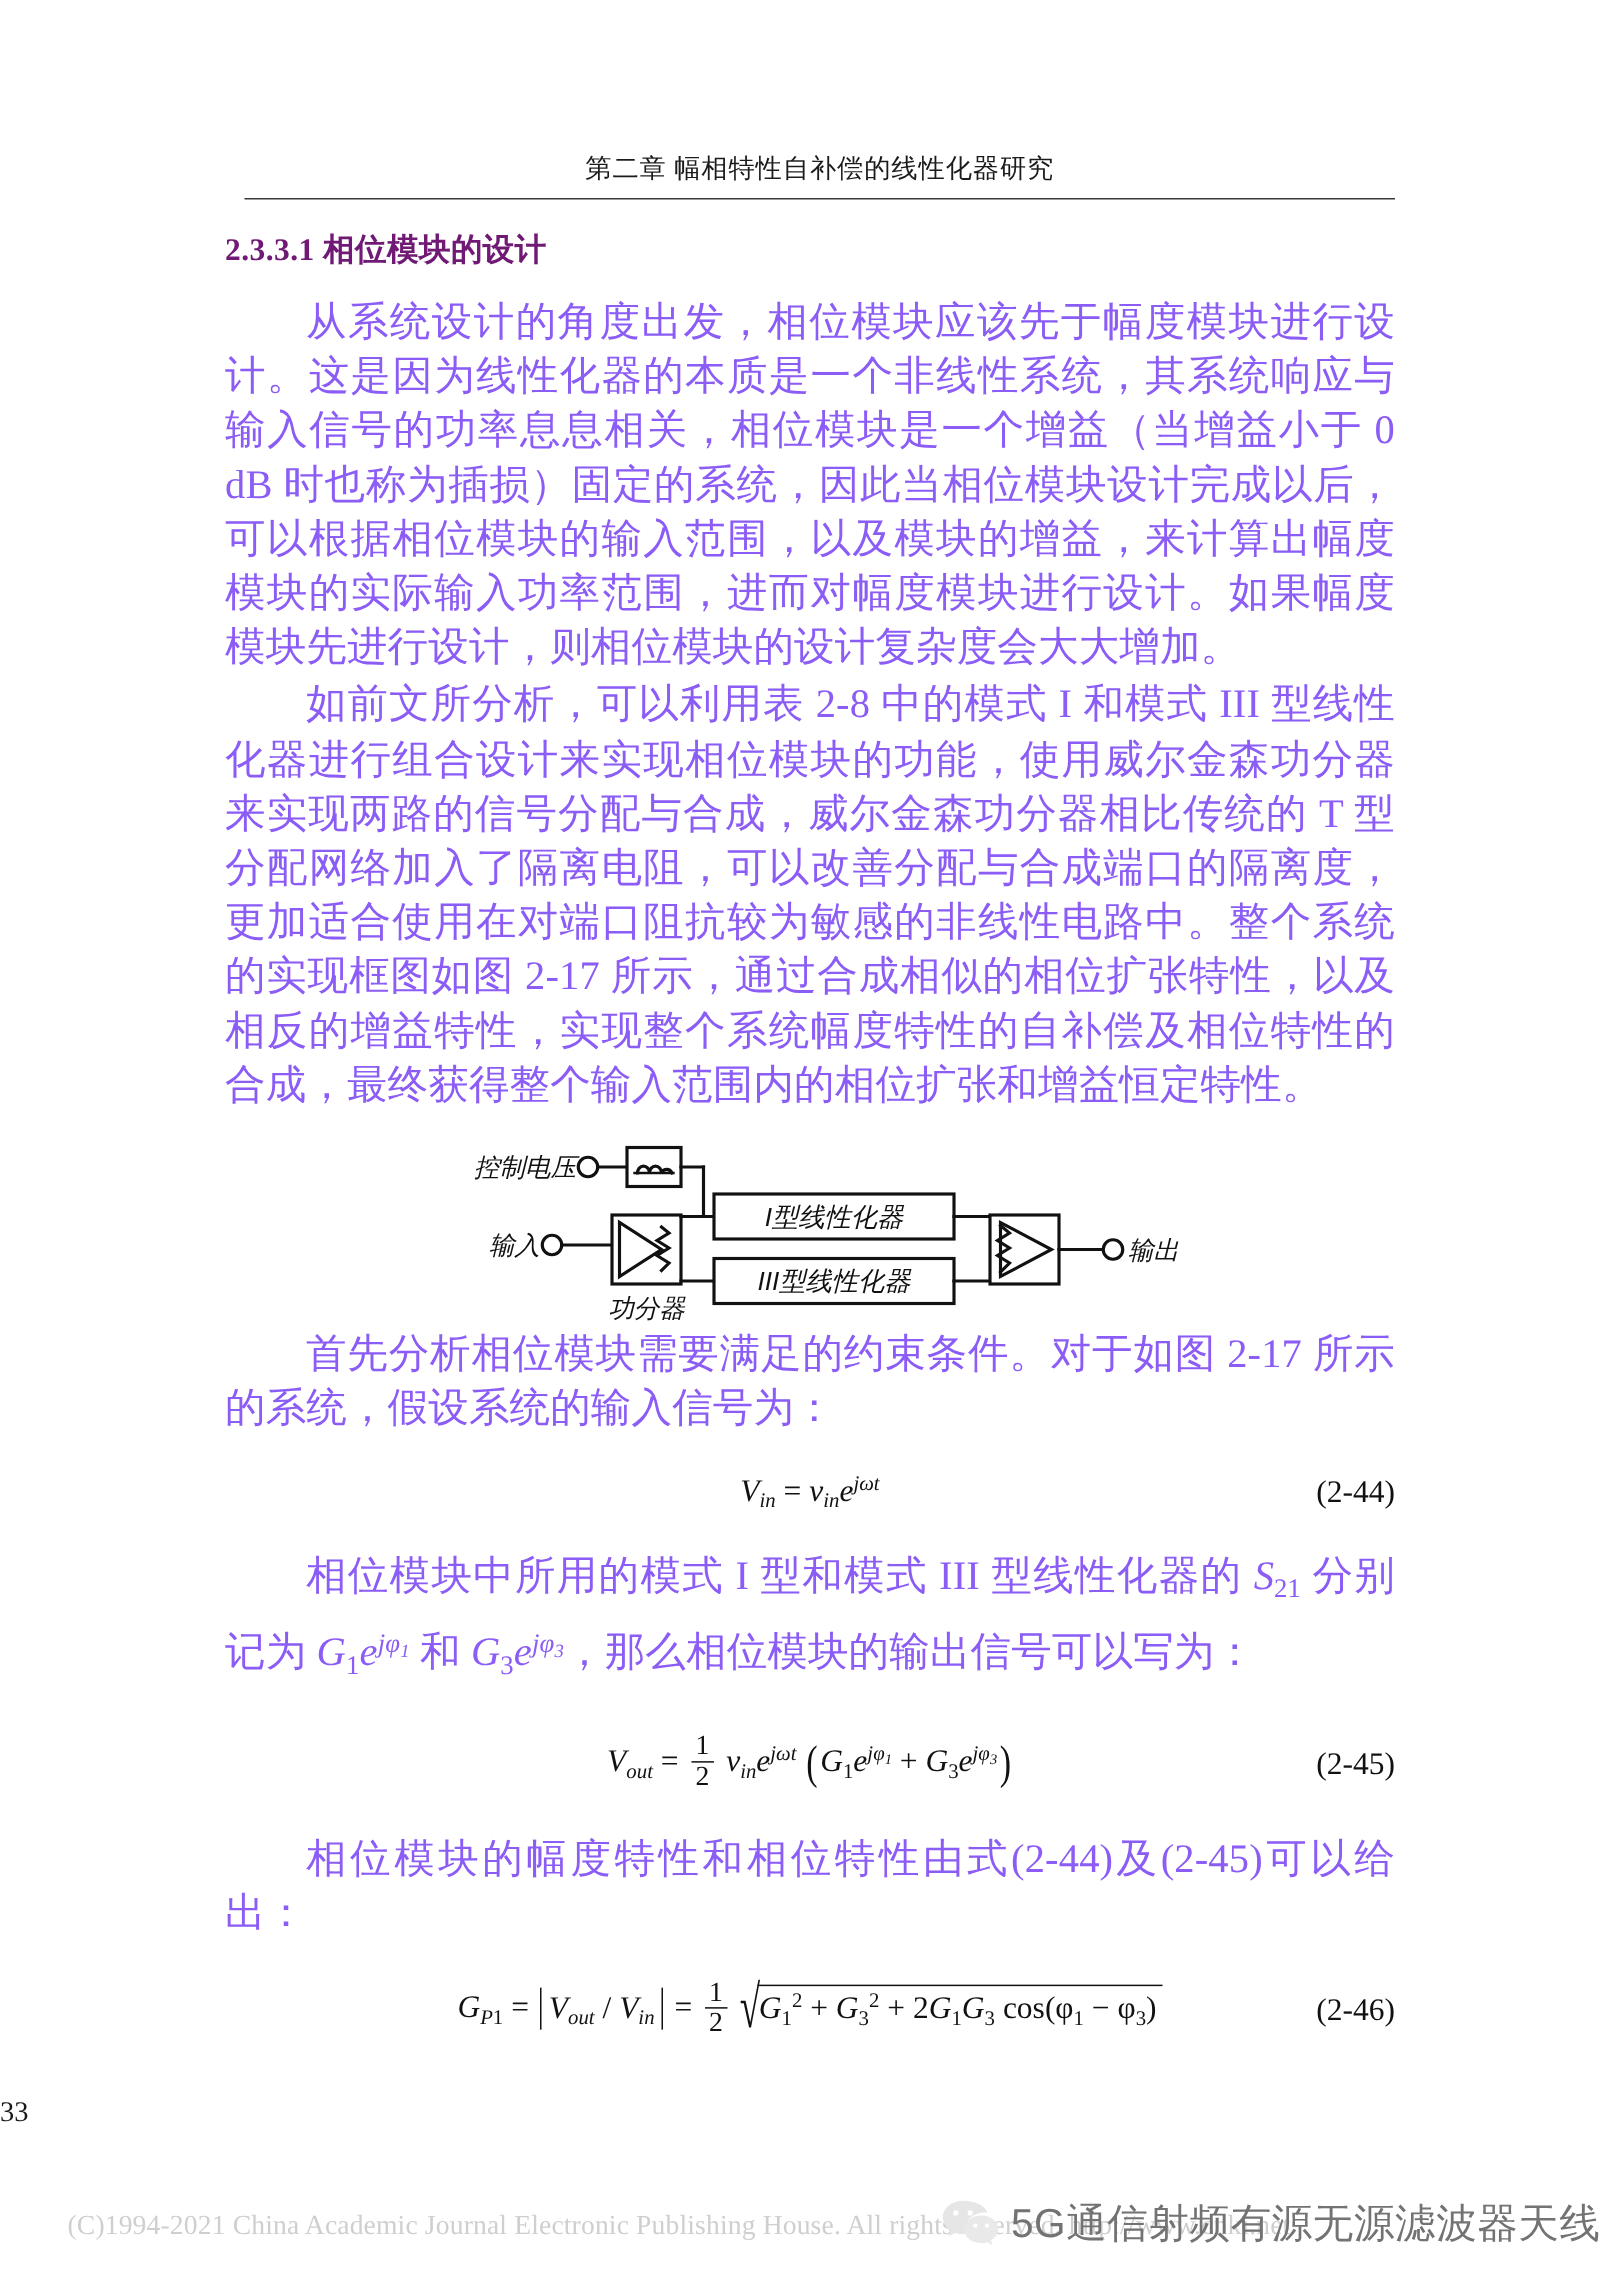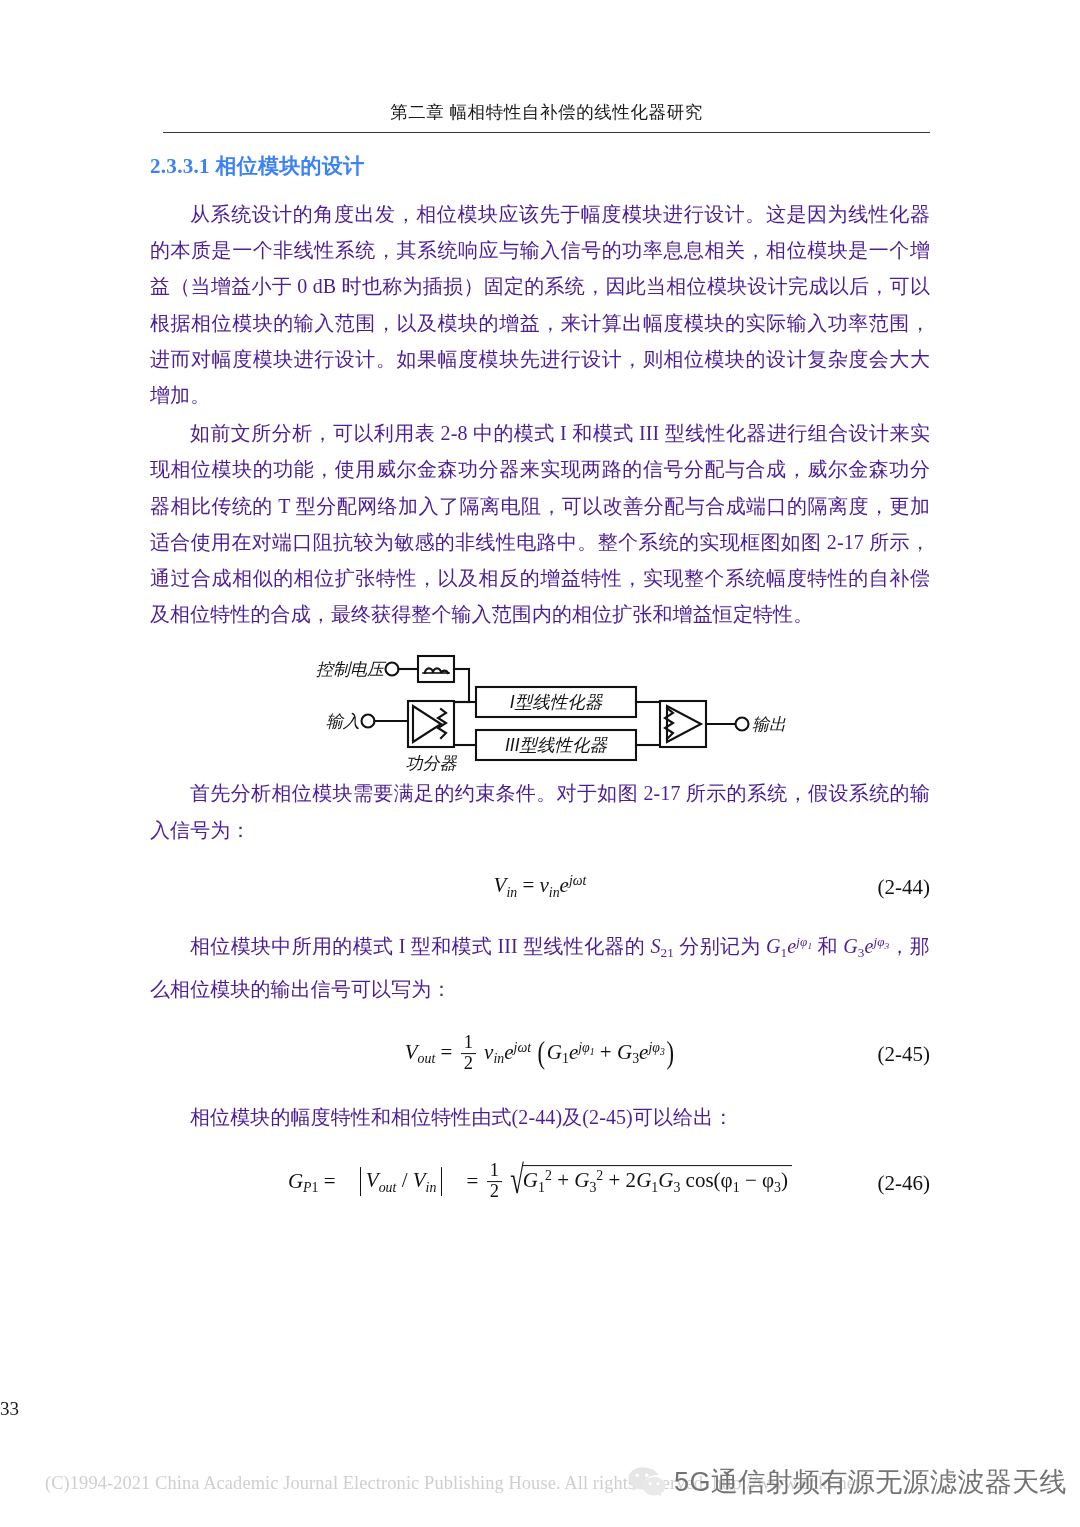--- a/index.html
+++ b/index.html
@@ -47,32 +47,32 @@
     left: 150px;
     width: 780px;
     top: 152px;
   }
 
   h2.section-title {
     font-size: 21px;
     font-weight: bold;
     margin: 0 0 16px 0;
     letter-spacing: 0.3px;
-    color: #3b82f6;
+    color: #701a75;
   }
 
   p.para {
-    font-size: 20px;
+    font-size: 27px;
     line-height: 36.2px;
     margin: 0 0 2px 0;
     text-align: justify;
     text-justify: inter-character;
     text-indent: 2em;
     letter-spacing: 0.1px;
-    color: #4c1d95;
+    color: #8b5cf6;
   }
 
   
   .figure-block {
     margin-top: 18px;
     width: 100%;
     text-align: center;
     font-style: italic;
   }
   .figure-svg-wrap {
@@ -130,21 +130,21 @@
     top: -0.06em;
   }
   .frac .num { display: block; padding: 0 3px; }
   .frac .den { display: block; padding: 0 3px; border-top: 1.3px solid #111; }
 
   .bars {
     display: inline-block;
     border-left: 1.4px solid #111;
     border-right: 1.4px solid #111;
     padding: 0 5px;
-    margin: 0 19px;
+    margin: 0 2px;
     line-height: 1.25;
   }
 
   .paren-big {
     display: inline-block;
     font-size: 1.5em;
     vertical-align: middle;
     line-height: 0.9;
     font-family: "Liberation Serif", serif;
     transform: scaleX(0.72);

